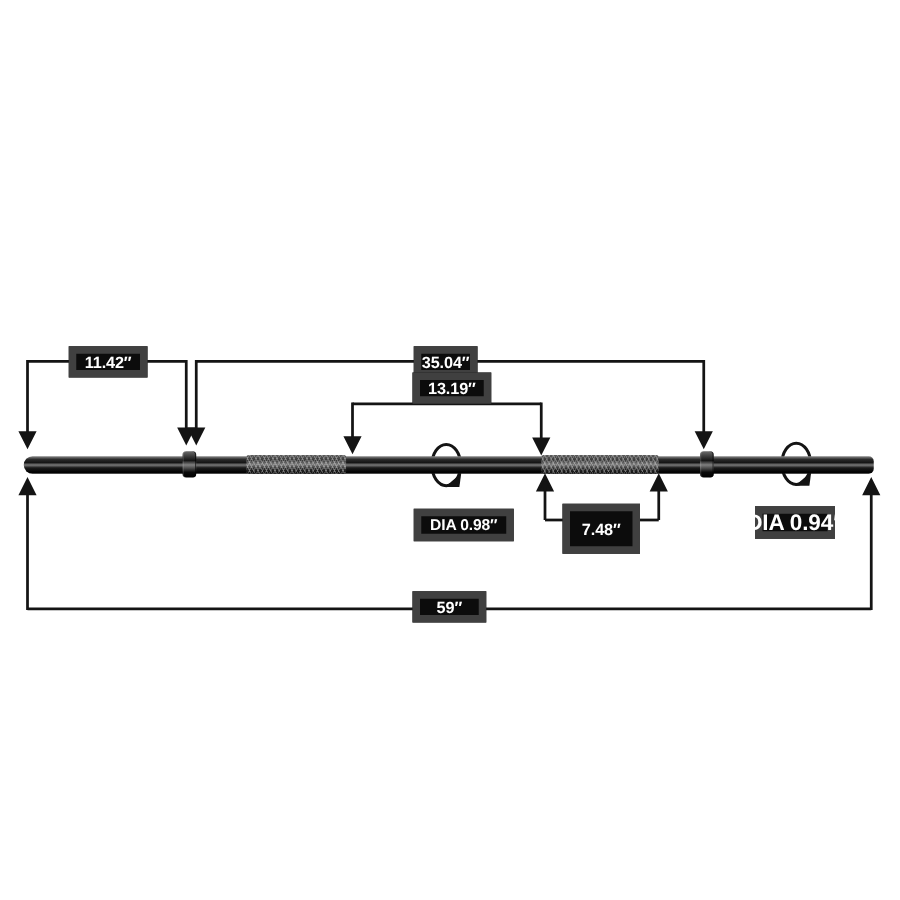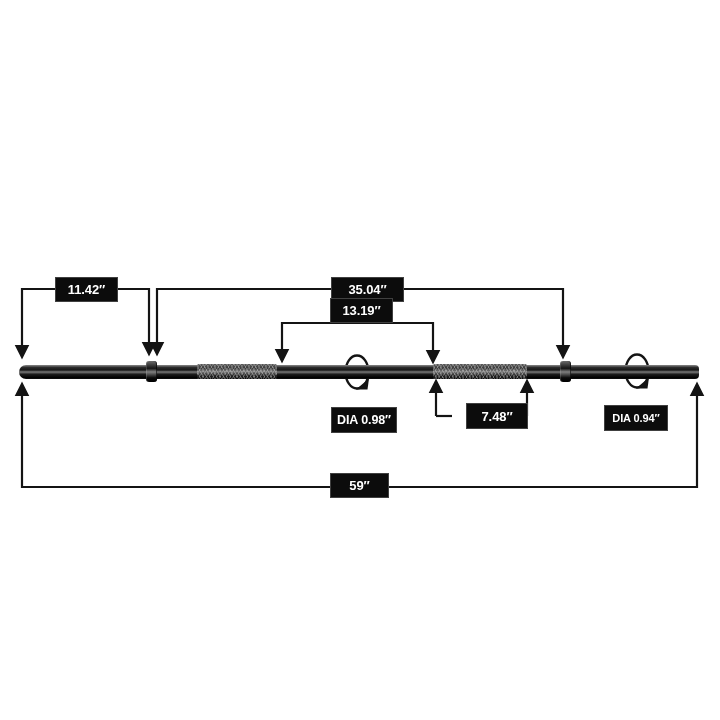--- a/index.html
+++ b/index.html
@@ -27,30 +27,30 @@
     background:
       repeating-linear-gradient(62deg, rgba(225,225,225,.30) 0 1px, rgba(0,0,0,0) 1px 3px),
       repeating-linear-gradient(-62deg, rgba(215,215,215,.24) 0 1px, rgba(0,0,0,0) 1px 3px),
       linear-gradient(to bottom,#5d5d5d 0%,#3a3a3a 28%,#7d7d7d 50%,#2c2c2c 74%,#0c0c0c 100%);
   }
   .knurl.left{left:197px;width:80px;}
   .knurl.right{left:433px;width:94px;}
   
   .dim-label{
     position:absolute;z-index:4;background:#0c0c0c;color:#fff;
-    border:1px solid #404040;box-sizing:border-box;
+    border:6px solid #404040;box-sizing:border-box;
     display:flex;align-items:center;justify-content:center;
     font-weight:bold;font-size:13px;letter-spacing:-0.1px;white-space:nowrap;
   }
   .lbl-1142{left:55px; top:277px;width:63px;height:25px;}
-  .lbl-3504{left:331px;top:277px;width:73px;height:25px;}
+  .lbl-3504{left:331px;top:277px;width:51px;height:25px;}
   .lbl-1319{left:330px;top:298px;width:63px;height:25px;}
-  .lbl-748 {left:466px;top:403px;width:62px;height:26px;}
-  .lbl-dia098{left:331px;top:407px;width:66px;height:26px;font-size:12.5px;}
-  .lbl-dia094{left:604px;top:405px;width:64px;height:26px;font-size:11px;}
+  .lbl-748 {left:450px;top:403px;width:62px;height:40px;}
+  .lbl-dia098{left:331px;top:407px;width:80px;height:26px;font-size:12.5px;}
+  .lbl-dia094{left:604px;top:405px;width:64px;height:26px;font-size:18px;}
   .lbl-59  {left:330px;top:473px;width:59px;height:25px;}
 </style>
 </head>
 <body>
 
 <div class="stage">
 
   <svg width="720" height="720" viewBox="0 0 720 720">
     <g stroke="#141414" stroke-width="2.2" fill="#141414">
 

